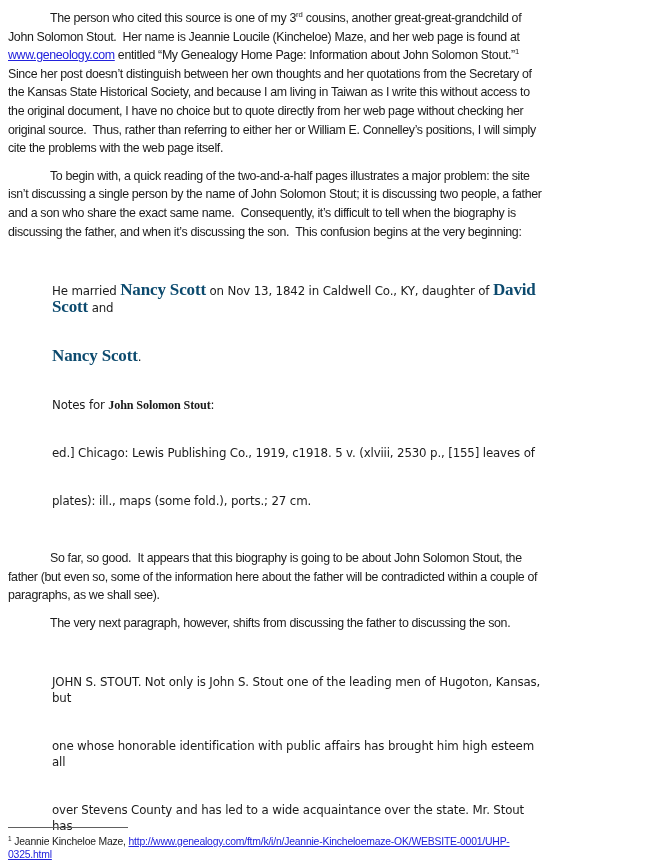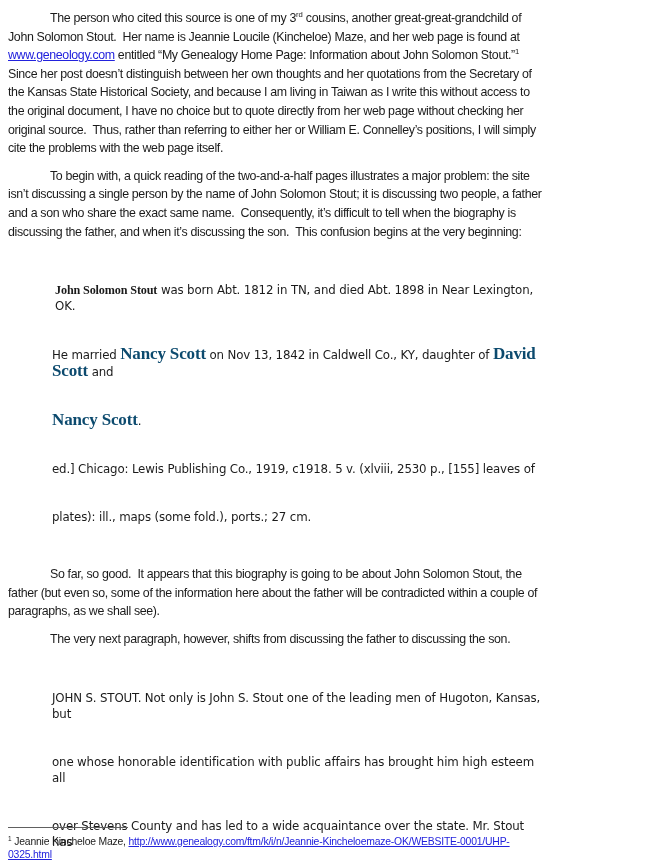--- a/index.html
+++ b/index.html
@@ -76,23 +76,23 @@
 </head>
 <body>
 
 <div class="page">
 
   <p class="para"><span>The person who cited this source is one of my 3</span><sup class="ss">rd</sup><span> cousins, another great-great-grandchild of John Solomon Stout.  Her name is Jeannie Loucile (Kincheloe) Maze, and her web page is found at </span><a class="hlink">www.geneology.com</a><span> entitled “My Genealogy Home Page: Information about John Solomon Stout.”</span><sup class="ss">1</sup><span>  Since her post doesn’t distinguish between her own thoughts and her quotations from the Secretary of the Kansas State Historical Society, and because I am living in Taiwan as I write this without access to the original document, I have no choice but to quote directly from her web page without checking her original source.  Thus, rather than referring to either her or William E. Connelley’s positions, I will simply cite the problems with the web page itself.</span></p>
 
   <p class="para">To begin with, a quick reading of the two-and-a-half pages illustrates a major problem: the site isn’t discussing a single person by the name of John Solomon Stout; it is discussing two people, a father and a son who share the exact same name.  Consequently, it’s difficult to tell when the biography is discussing the father, and when it’s discussing the son.  This confusion begins at the very beginning:</p>
 
   <div class="quote">
-    <div class="qline lead-space"><span class="name-bold">John Solomon Stout</span><span> was born Abt. 1812 in TN, and died Abt. 1898 in Near Lexington, OK.</span></div>
     <div class="qline"><span>He married </span><span class="name-blue">Nancy Scott</span><span> on Nov 13, 1842 in Caldwell Co., KY, daughter of </span><span class="name-blue">David Scott</span><span> and</span></div>
     <div class="qline"><span class="name-blue">Nancy Scott</span><span>.</span></div>
+    <div class="qline"><span>Notes for </span><span class="name-bold">John Solomon Stout</span><span>:</span></div>
     <div class="qline">ed.] Chicago: Lewis Publishing Co., 1919, c1918. 5 v. (xlviii, 2530 p., [155] leaves of</div>
     <div class="qline">plates): ill., maps (some fold.), ports.; 27 cm.</div>
   </div>
 
   <p class="para">So far, so good.  It appears that this biography is going to be about John Solomon Stout, the father (but even so, some of the information here about the father will be contradicted within a couple of paragraphs, as we shall see).</p>
 
   <p class="para">The very next paragraph, however, shifts from discussing the father to discussing the son.</p>
 
   <div class="quote">
     <div class="qline">JOHN S. STOUT. Not only is John S. Stout one of the leading men of Hugoton, Kansas, but</div>

